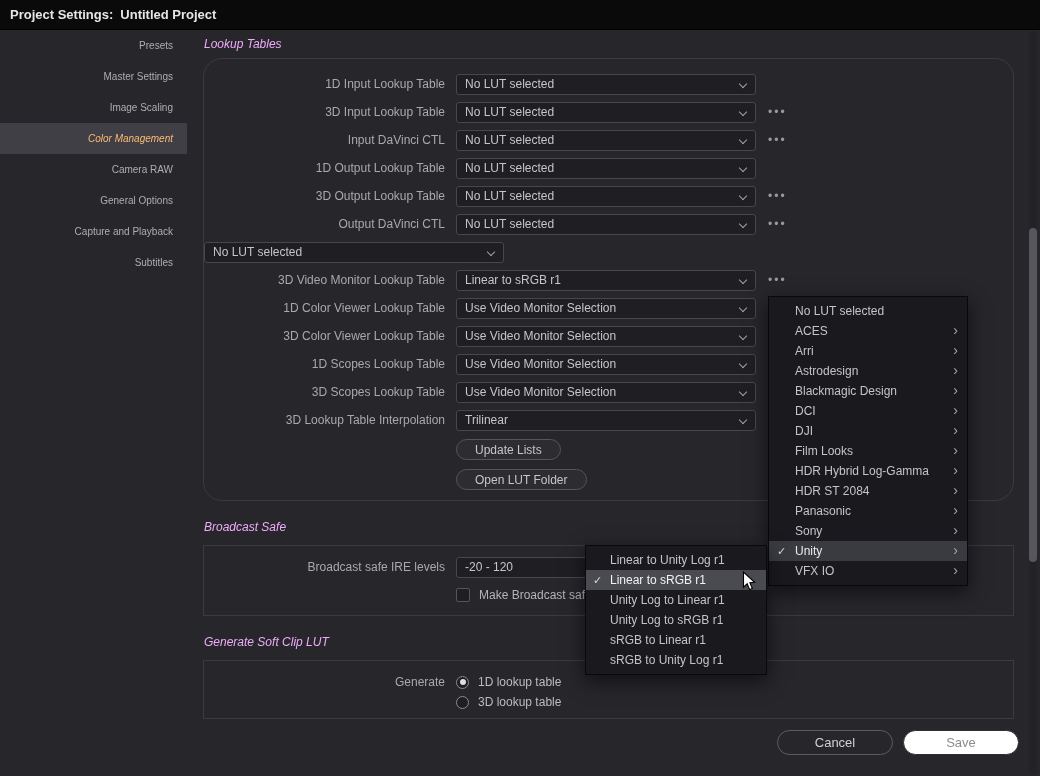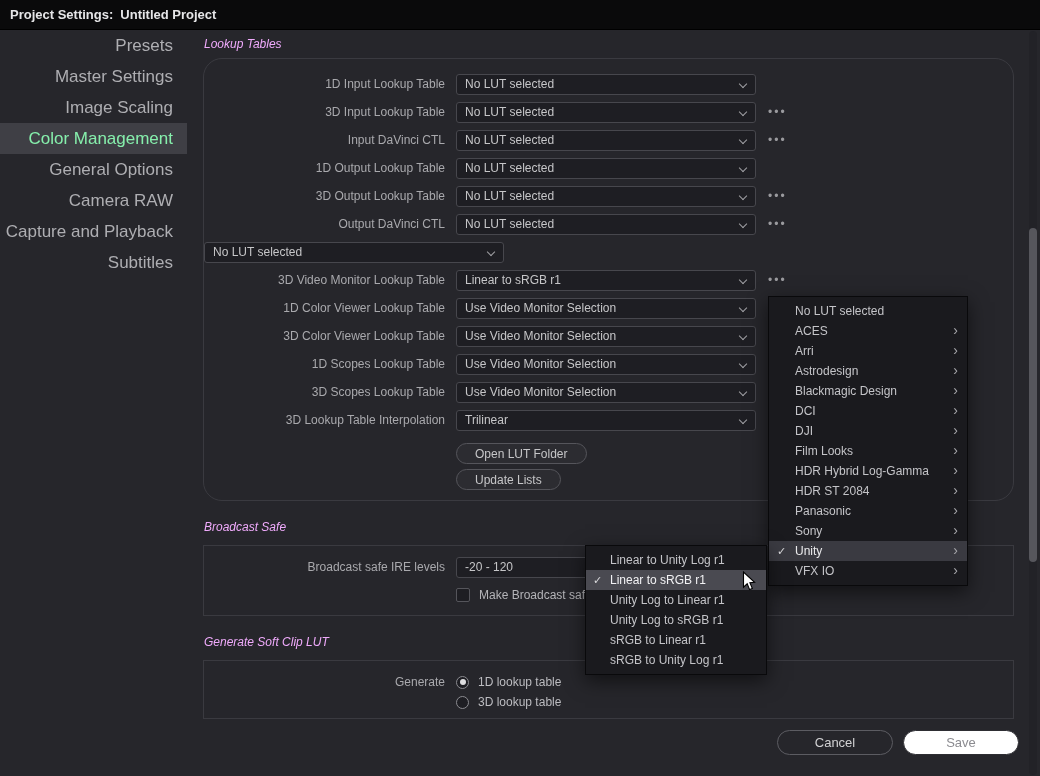--- a/index.html
+++ b/index.html
@@ -13,23 +13,23 @@
   .titlebar {
     position:absolute; left:0; top:0; width:1040px; height:30px;
     background:#0a0a0b; border-bottom:1px solid #000;
     display:flex; align-items:center; padding-left:10px; gap:7px;
     font-size:13px; font-weight:bold; color:#e6e6e8;
   }
   
   .sidebar { position:absolute; left:0; top:30px; width:187px; height:746px; }
   .side-item {
     height:31px; line-height:31px; text-align:right; padding-right:14px;
-    color:#aeaeb2; font-size:17px; cursor:default; white-space:nowrap;
-  }
-  .side-item.sel { background:#3f3f45; color:#86efac; }
+    color:#aeaeb2; font-size:10px; cursor:default; white-space:nowrap;
+  }
+  .side-item.sel { background:#3f3f45; color:#fdba74;font-style:italic; }
   
   .sec-header { position:absolute; left:204px; font-size:12px; color:#f0abfc;font-style:italic; }
   .box { position:absolute; left:203px; width:811px; border:1px solid #3a3a40; }
   
   .lt-rows { padding-top:11px; }
   .lt-row { display:flex; align-items:center; height:28px; }
   .lt-label { width:241px; text-align:right; color:#a9a9ad; margin-right:11px; white-space:nowrap; }
   .dropdown {
     position:relative; width:300px; height:21px; background:#1e1e23;
     border:1px solid #47474d; border-radius:3px; display:flex; align-items:center;
@@ -98,22 +98,22 @@
   <div class="titlebar">
     <span>Project Settings:</span>
     <span>Untitled Project</span>
   </div>
 
   <div class="sidebar">
     <div class="side-item">Presets</div>
     <div class="side-item">Master Settings</div>
     <div class="side-item">Image Scaling</div>
     <div class="side-item sel">Color Management</div>
+    <div class="side-item">Camera RAW</div>
     <div class="side-item">General Options</div>
-    <div class="side-item">Camera RAW</div>
     <div class="side-item">Capture and Playback</div>
     <div class="side-item">Subtitles</div>
   </div>
 
   <div class="sec-header" style="top:37px;">Lookup Tables</div>
   <div class="box" style="top:58px; height:443px;border-radius:19px;">
     <div class="lt-rows">
 
       <div class="lt-row">
         <div class="lt-label">1D Input Lookup Table</div>
@@ -216,25 +216,25 @@
       </div>
 
       <div class="lt-row">
         <div class="lt-label">3D Lookup Table Interpolation</div>
         <div class="dropdown">
           <span>Trilinear</span>
           <span class="chev-down"></span>
         </div>
       </div>
 
+      <div class="btn-row" style="margin-top:5px;">
+        <button class="pill-btn">Update Lists</button>
+      </div>
       <div class="btn-row" style="margin-top:9px;">
         <button class="pill-btn">Open LUT Folder</button>
-      </div>
-      <div class="btn-row" style="margin-top:5px;">
-        <button class="pill-btn">Update Lists</button>
       </div>
     </div>
   </div>
 
   <div class="sec-header" style="top:520px;">Broadcast Safe</div>
   <div class="box" style="top:545px; height:71px;">
     <div style="padding-top:7px;">
       <div class="lt-row">
         <div class="lt-label">Broadcast safe IRE levels</div>
         <div class="dropdown">

